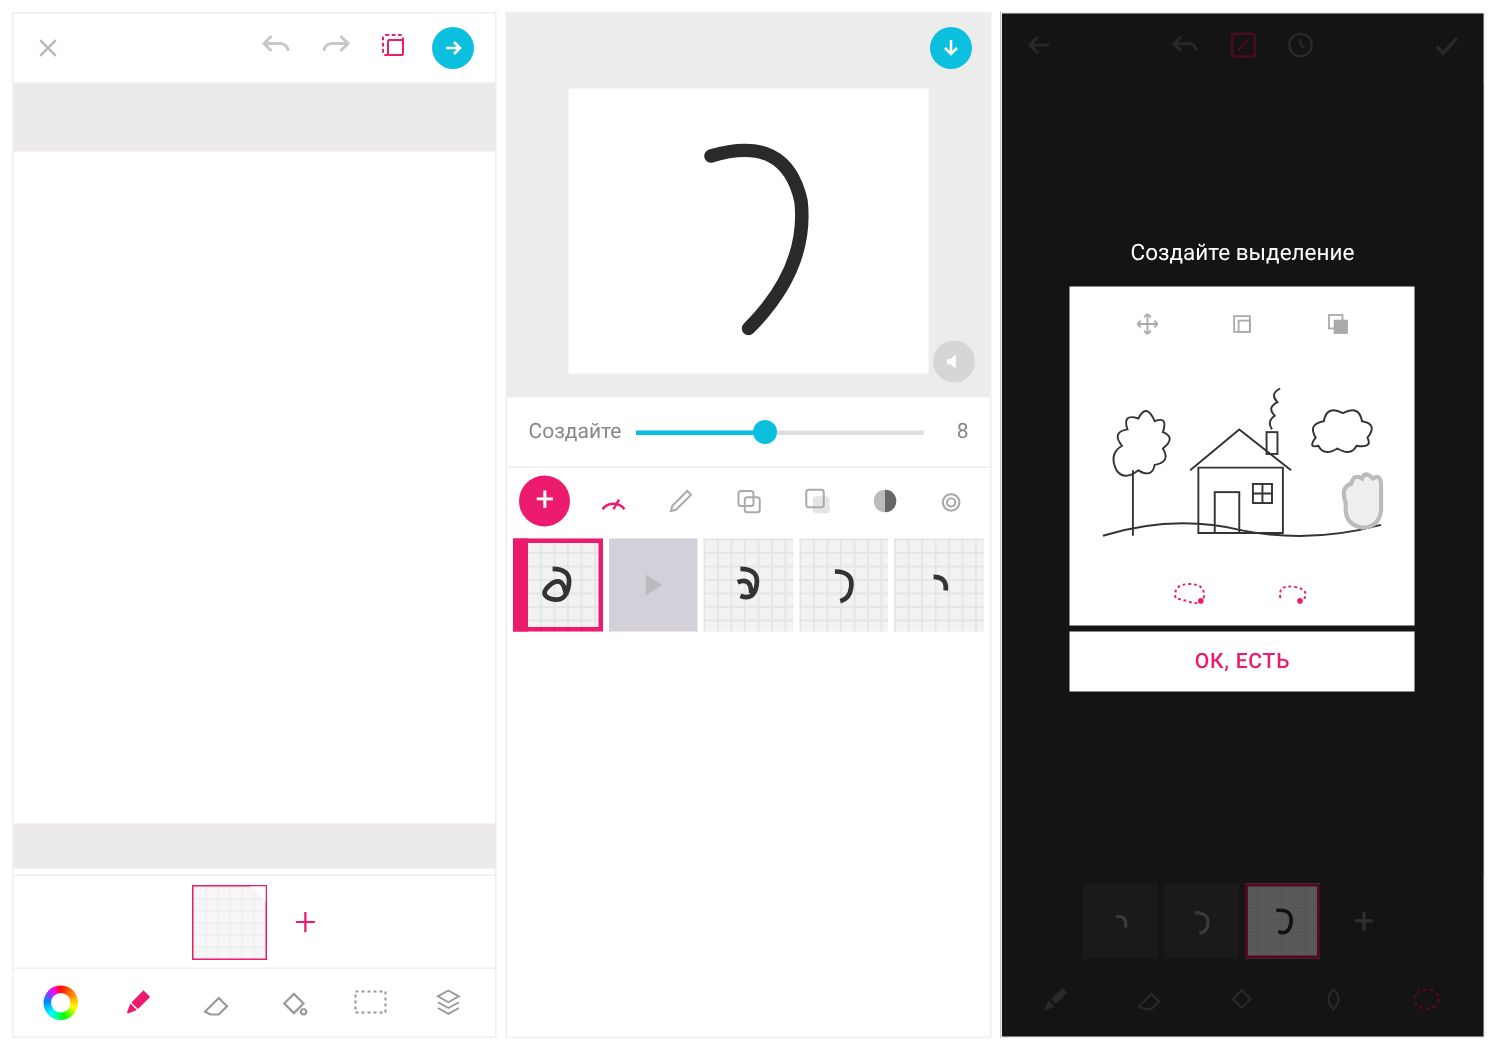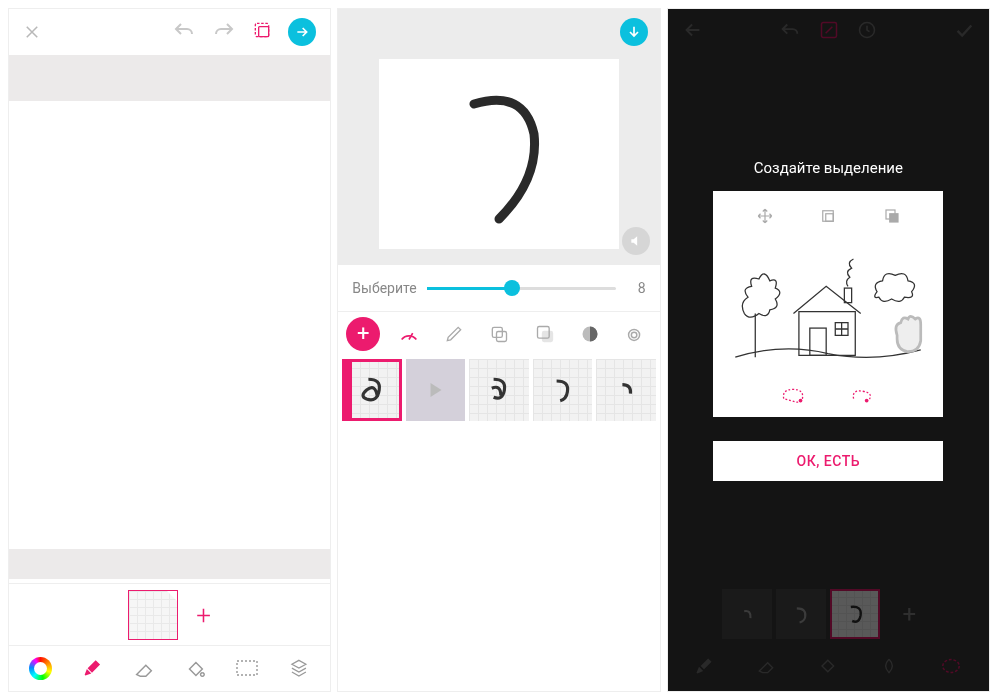--- a/index.html
+++ b/index.html
@@ -164,21 +164,21 @@
   }
   .tutorial-tools {
     width:100%; display:flex; justify-content:space-around; padding:4px 20px 10px;
   }
   .tutorial-tools .tt { color:#aaa;}
   .tutorial-svg { width:200px; height:140px;}
   .dotted-shapes { display:flex; gap:40px; padding-top:6px;}
   .dotted-shapes svg { width:28px; height:20px;}
   .overlay-sub { color:#ddd; font-size:13px; margin-top:14px;}
   .overlay-btn {
-    margin-top:24px; width:230px; height:40px; background:#fff;
+    margin-top:4px; width:230px; height:40px; background:#fff;
     display:flex; align-items:center; justify-content:center;
     color:#ec1b6e; font-size:14px; font-weight:500; letter-spacing:0.5px;
   }
   
   .p3-canvas-bg {
     flex:1; display:flex; flex-direction:column;
   }
   .p3-canvas-white {
     flex:1; background:#3a3a3a;
   }
@@ -288,21 +288,21 @@
         <path d="M45 25 Q 95 10 105 55 Q 110 100 70 140"></path>
       </svg>
     </div>
     <div class="mute-btn">
       <svg width="14" height="14" viewBox="0 0 24 24" fill="#fff">
           <path d="M4 9 H8 L14 4 V20 L8 15 H4 Z"></path>
         </svg>
     </div>
   </div>
   <div class="p2-slider-row">
-    <div class="label">Выберите</div>
+    <div class="label">Создайте</div>
     <div class="slider">
       <div class="slider-fill"></div>
       <div class="slider-thumb"></div>
     </div>
     <div class="val">8</div>
   </div>
   <div class="p2-tool-row">
     <div class="fab">+</div>
     <div class="ticon active">
       <svg width="22" height="22" viewBox="0 0 24 24" stroke="currentColor" fill="none" stroke-width="1.8">

